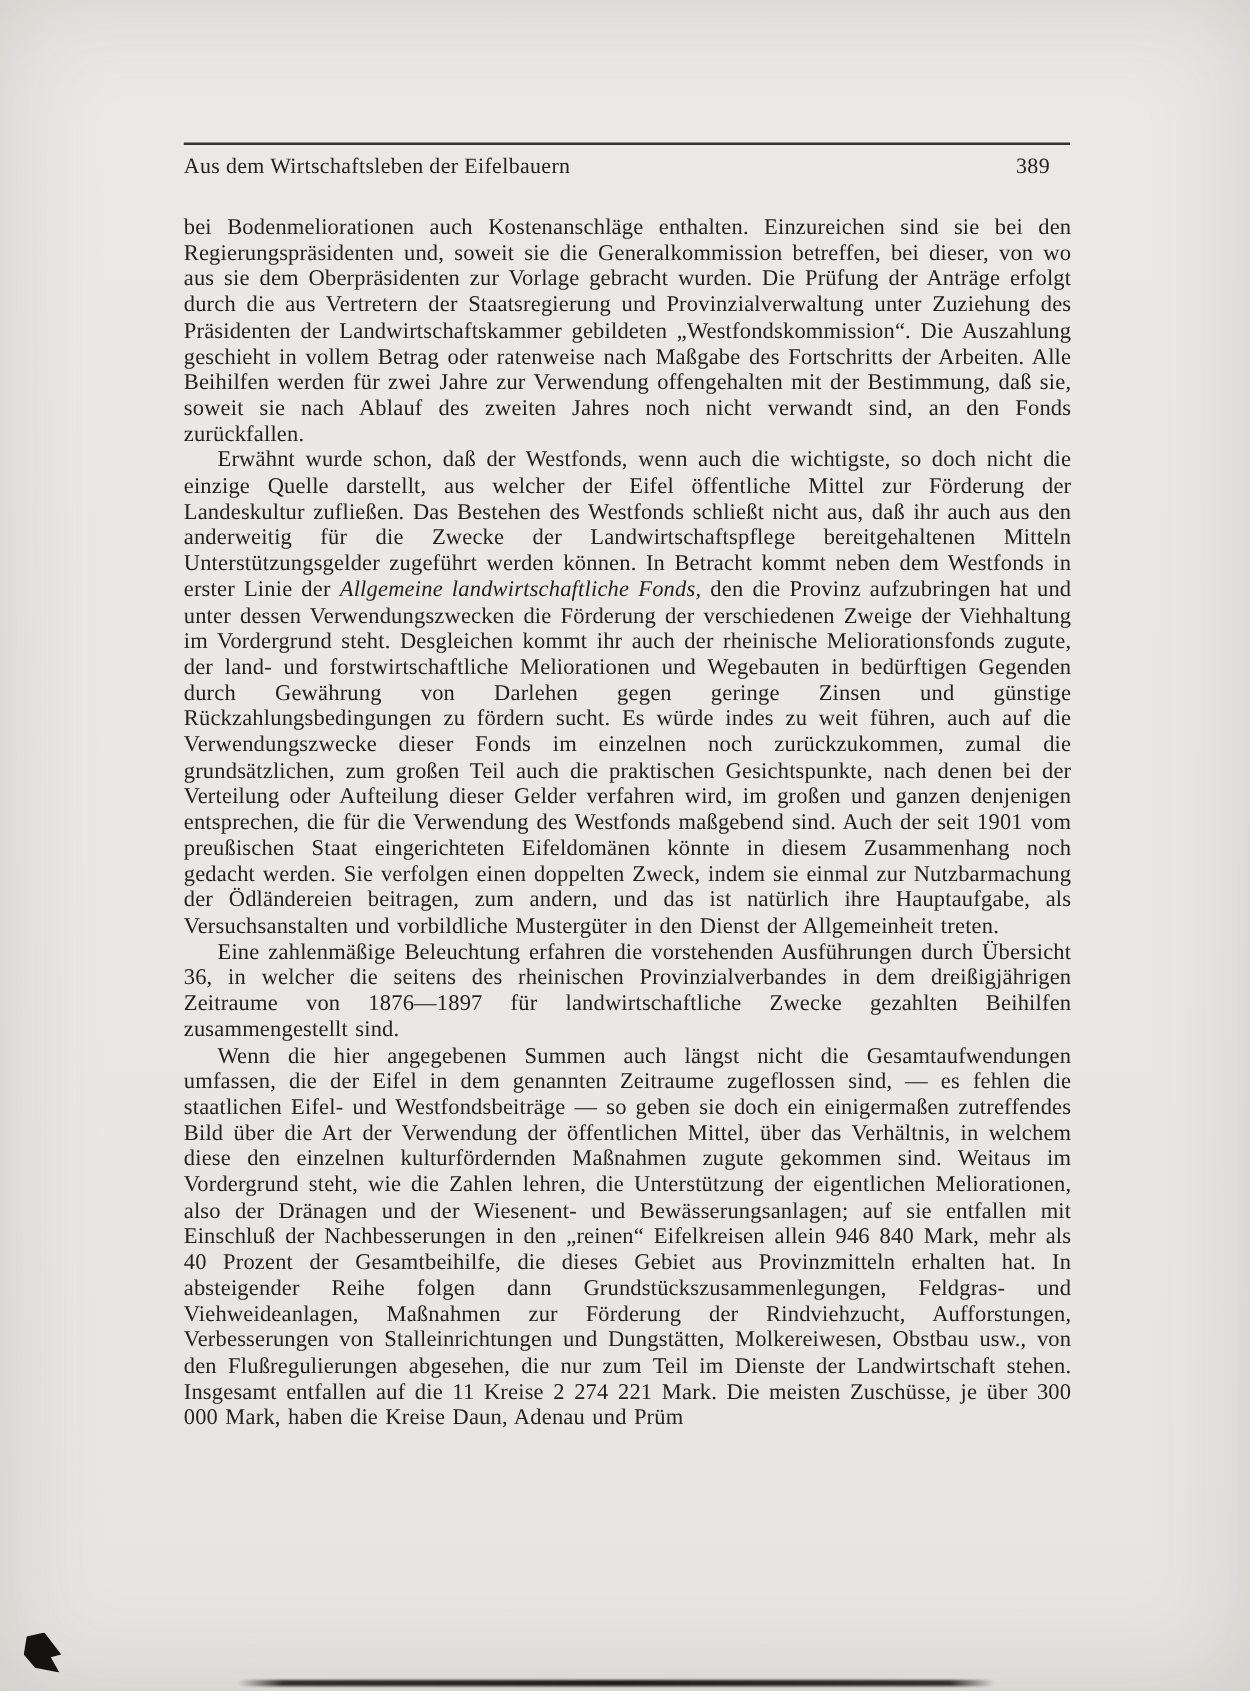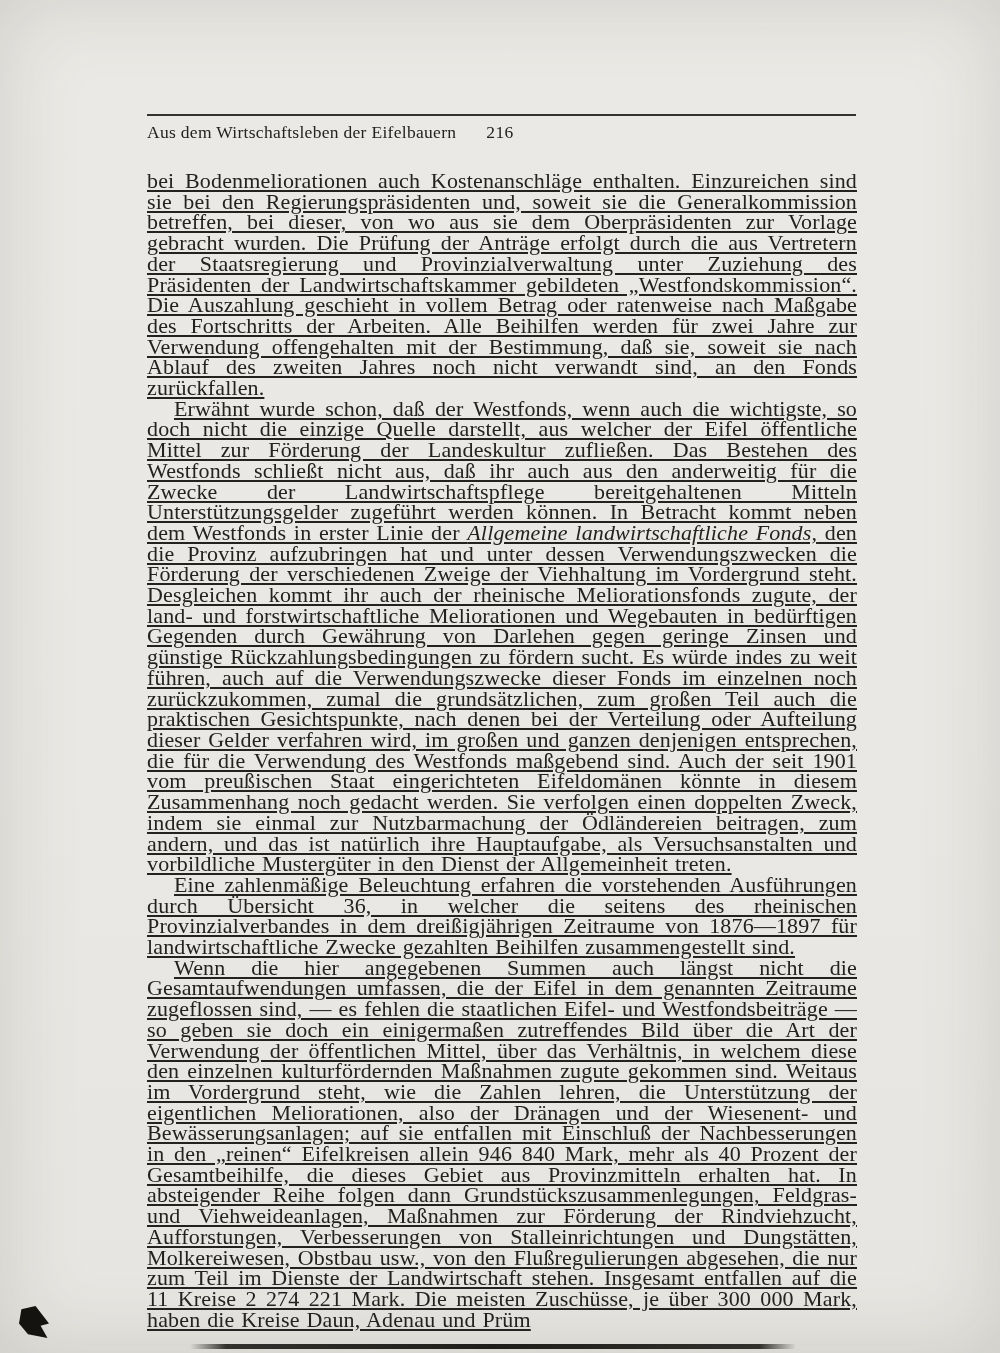--- a/index.html
+++ b/index.html
@@ -27,39 +27,38 @@
     background: #34322e;
   }
   .running-header {
     position: absolute;
     top: 122px;
     left: 147px;
     width: 709px;
     box-sizing: border-box;
     padding-right: 16px;
     display: flex;
-    justify-content: flex-start;
+    justify-content: space-between;
     align-items: baseline;
     gap: 30px;
     font-size: 17.5px;
     letter-spacing: 0.3px;
     color: #24231f;
   }
   .text-column {
     position: absolute;
     top: 171px;
     left: 147px;
     width: 710px;
-    font-size: 22px;
+    font-size: 18px;
     line-height: 20.7px;
     text-align: justify;
     letter-spacing: 0.15px;
     word-spacing: 1.2px;
     color: #232220;
-    text-decoration: underline;
   }
   .text-column p {
     margin: 0;
     hyphens: auto;
   }
   .text-column p.indent {
     text-indent: 27px;
   }
   .italic {
     font-style: italic;
@@ -87,21 +86,21 @@
 </style>
 </head>
 <body>
 
 <div class="page">
 
   <div class="top-rule"></div>
 
   <div class="running-header">
     <span>Aus dem Wirtschaftsleben der Eifelbauern</span>
-    <span>216</span>
+    <span>389</span>
   </div>
 
   <div class="text-column">
       <p class=""><span>bei Bodenmeliorationen auch Kostenanschläge enthalten.  Einzureichen sind sie bei den Regierungspräsidenten und, soweit sie die Generalkommission betreffen, bei dieser, von wo aus sie dem Oberpräsidenten zur Vorlage gebracht wurden.  Die Prüfung der Anträge erfolgt durch die aus Vertretern der Staatsregierung und Provinzialverwaltung unter Zuziehung des Präsidenten der Landwirtschaftskammer gebildeten „Westfondskommission“.  Die Auszahlung geschieht in vollem Betrag oder ratenweise nach Maßgabe des Fortschritts der Arbeiten.  Alle Beihilfen werden für zwei Jahre zur Verwendung offengehalten mit der Bestimmung, daß sie, soweit sie nach Ablauf des zweiten Jahres noch nicht verwandt sind, an den Fonds zurückfallen.</span></p>
       <p class="indent"><span>Erwähnt wurde schon, daß der Westfonds, wenn auch die wichtigste, so doch nicht die einzige Quelle darstellt, aus welcher der Eifel öffentliche Mittel zur Förderung der Landeskultur zufließen.  Das Bestehen des Westfonds schließt nicht aus, daß ihr auch aus den anderweitig für die Zwecke der Landwirtschaftspflege bereitgehaltenen Mitteln Unterstützungsgelder zugeführt werden können.  In Betracht kommt neben dem Westfonds in erster Linie der </span><span class="italic">Allgemeine landwirtschaftliche Fonds,</span><span> den die Provinz aufzubringen hat und unter dessen Verwendungszwecken die Förderung der verschiedenen Zweige der Viehhaltung im Vordergrund steht.  Desgleichen kommt ihr auch der rheinische Meliorationsfonds zugute, der land- und forstwirtschaftliche Meliorationen und Wegebauten in bedürftigen Gegenden durch Gewährung von Darlehen gegen geringe Zinsen und günstige Rückzahlungsbedingungen zu fördern sucht.  Es würde indes zu weit führen, auch auf die Verwendungszwecke dieser Fonds im einzelnen noch zurückzukommen, zumal die grundsätzlichen, zum großen Teil auch die praktischen Gesichtspunkte, nach denen bei der Verteilung oder Aufteilung dieser Gelder verfahren wird, im großen und ganzen denjenigen entsprechen, die für die Verwendung des Westfonds maßgebend sind.  Auch der seit 1901 vom preußischen Staat eingerichteten Eifeldomänen könnte in diesem Zusammenhang noch gedacht werden.  Sie verfolgen einen doppelten Zweck, indem sie einmal zur Nutzbarmachung der Ödländereien beitragen, zum andern, und das ist natürlich ihre Hauptaufgabe, als Versuchsanstalten und vorbildliche Mustergüter in den Dienst der Allgemeinheit treten.</span></p>
       <p class="indent"><span>Eine zahlenmäßige Beleuchtung erfahren die vorstehenden Ausführungen durch Übersicht 36, in welcher die seitens des rheinischen Provinzialverbandes in dem dreißigjährigen Zeitraume von 1876—1897 für landwirtschaftliche Zwecke gezahlten Beihilfen zusammengestellt sind.</span></p>
       <p class="indent"><span>Wenn die hier angegebenen Summen auch längst nicht die Gesamtaufwendungen umfassen, die der Eifel in dem genannten Zeitraume zugeflossen sind, — es fehlen die staatlichen Eifel- und Westfondsbeiträge — so geben sie doch ein einigermaßen zutreffendes Bild über die Art der Verwendung der öffentlichen Mittel, über das Verhältnis, in welchem diese den einzelnen kulturfördernden Maßnahmen zugute gekommen sind.  Weitaus im Vordergrund steht, wie die Zahlen lehren, die Unterstützung der eigentlichen Meliorationen, also der Dränagen und der Wiesenent- und Bewässerungsanlagen; auf sie entfallen mit Einschluß der Nachbesserungen in den „reinen“ Eifelkreisen allein 946 840 Mark, mehr als 40 Prozent der Gesamtbeihilfe, die dieses Gebiet aus Provinzmitteln erhalten hat.  In absteigender Reihe folgen dann Grundstückszusammenlegungen, Feldgras- und Viehweideanlagen, Maßnahmen zur Förderung der Rindviehzucht, Aufforstungen, Verbesserungen von Stalleinrichtungen und Dungstätten, Molkereiwesen, Obstbau usw., von den Flußregulierungen abgesehen, die nur zum Teil im Dienste der Landwirtschaft stehen.  Insgesamt entfallen auf die 11 Kreise 2 274 221 Mark.  Die meisten Zuschüsse, je über 300 000 Mark, haben die Kreise Daun, Adenau und Prüm</span></p>
     </div>
 
   <div class="artifact-blob"></div>

